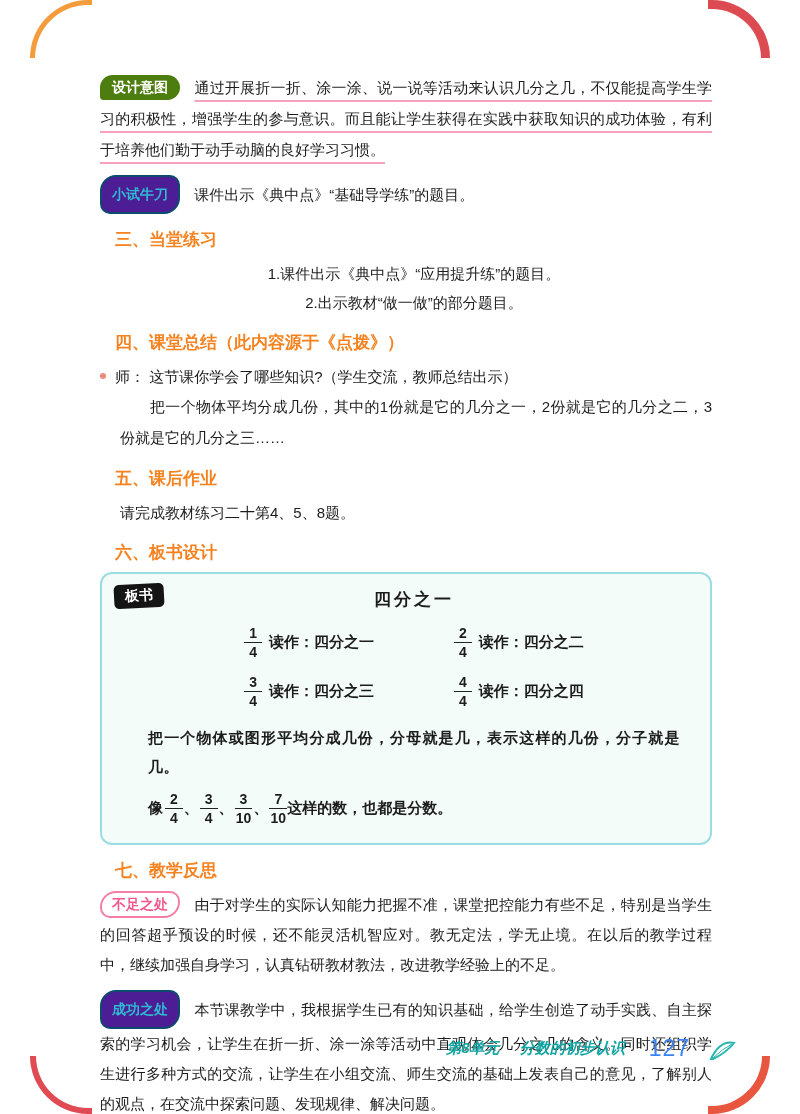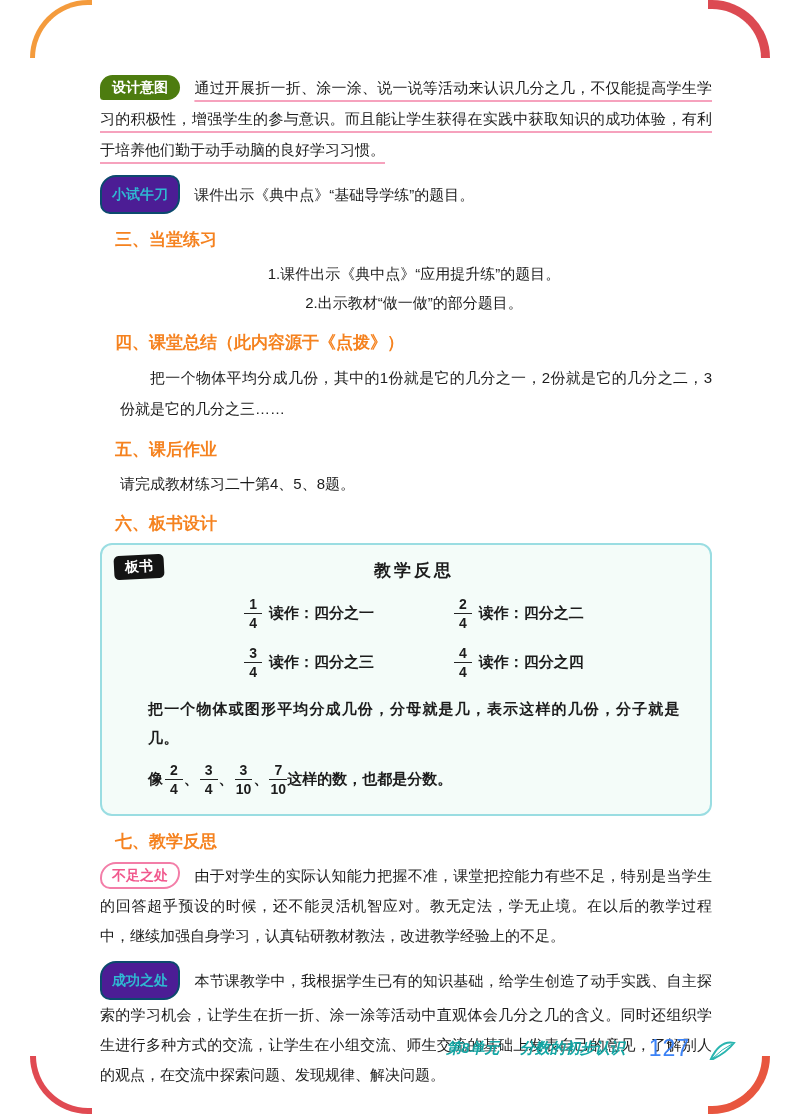--- a/index.html
+++ b/index.html
@@ -105,30 +105,33 @@
     <span>课件出示《典中点》“基础导学练”的题目。</span>
   </p>
 
   <h3 class="sec-heading">三、当堂练习</h3>
   <div class="list">
     <p class="list-item">1.课件出示《典中点》“应用提升练”的题目。</p>
     <p class="list-item">2.出示教材“做一做”的部分题目。</p>
   </div>
 
   <h3 class="sec-heading">四、课堂总结（此内容源于《点拨》）</h3>
+  <div class="dialog-line">
+    <span class="bullet-dot"></span><span>师： 这节课你学会了哪些知识?（学生交流，教师总结出示）</span>
+  </div>
   <p class="summary">把一个物体平均分成几份，其中的1份就是它的几分之一，2份就是它的几分之二，3份就是它的几分之三……</p>
 
   <h3 class="sec-heading">五、课后作业</h3>
   <p class="indent-line">请完成教材练习二十第4、5、8题。</p>
 
   <h3 class="sec-heading">六、板书设计</h3>
 
   <section class="board">
     <span class="board-tab">板书</span>
-    <div class="board-title">教学反思</div>
+    <div class="board-title">四分之一</div>
 
     <div class="frac-row">
       <span class="frac-item">
         <span class="frac">
           <span class="fnum">1</span>
           <span class="fden">4</span>
         </span>
         <span>读作：四分之一</span>
       </span>
       <span class="frac-item">

